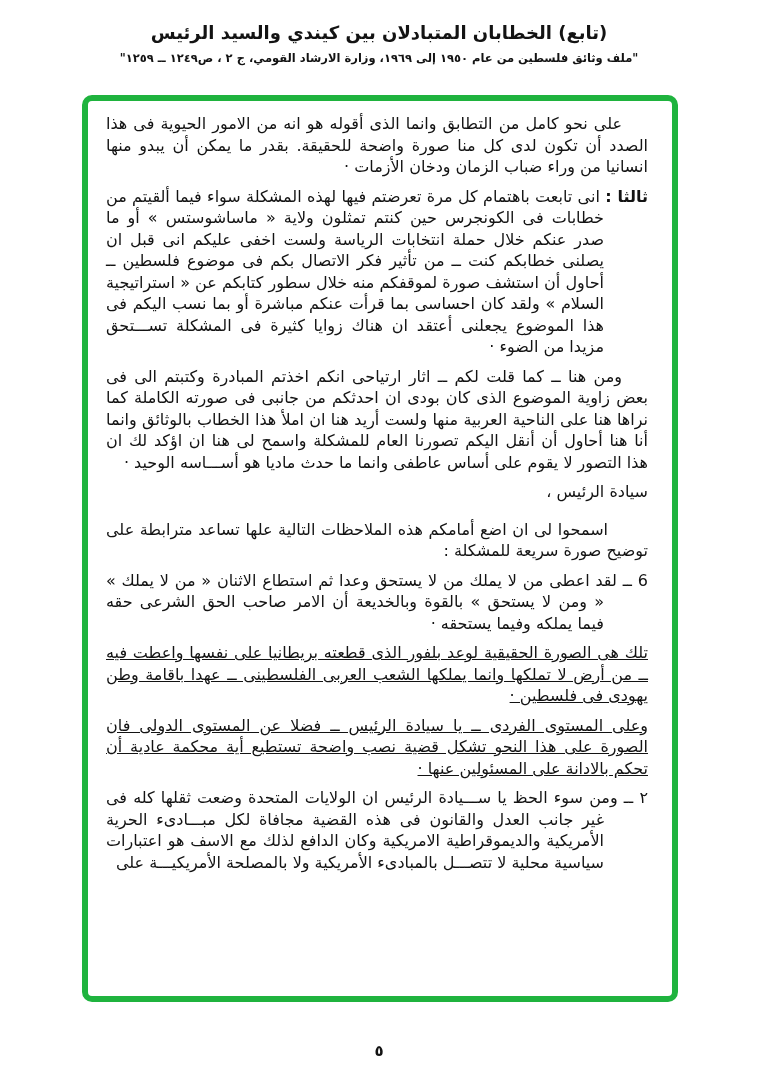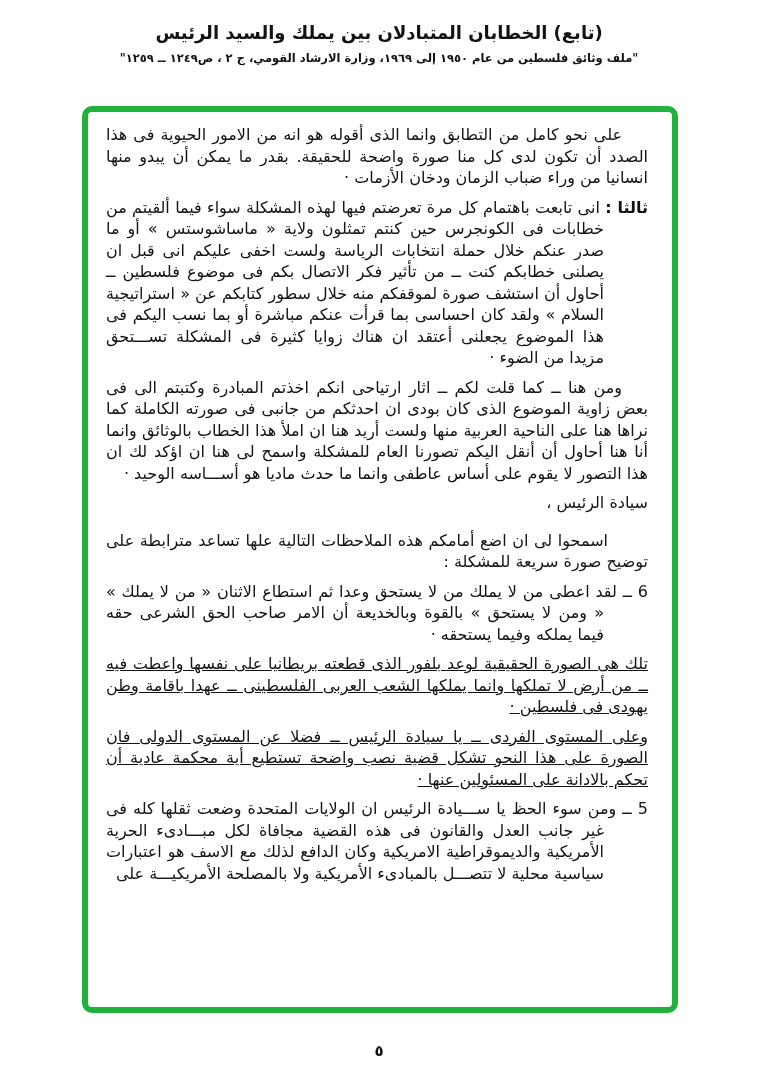--- a/index.html
+++ b/index.html
@@ -20,21 +20,21 @@
     font-size:18px;font-weight:bold;
     letter-spacing:0;
     margin:0 0 8px 0;
   }
   .source{
     font-size:11.5px;font-weight:bold;
     margin:0;
   }
   .letter-frame{
     position:absolute;
-    left:82px;top:106px;
+    left:82px;top:95px;
     width:596px;height:907px;
     border:6px solid #1fb33e;
     border-radius:10px;
     box-sizing:border-box;
     padding:12px 24px 10px 18px;
     overflow:hidden;
   }
   .para{
     font-size:16px;
     line-height:21.5px;
@@ -55,21 +55,21 @@
     text-align:center;
     font-size:15px;font-weight:bold;
   }
 </style>
 </head>
 <body>
 
 <div class="page">
 
   <div class="header">
-    <div class="title">(تابع) الخطابان المتبادلان بين يملك والسيد الرئيس</div>
+    <div class="title">(تابع) الخطابان المتبادلان بين كيندي والسيد الرئيس</div>
     <div class="source">"ملف وثائق فلسطين من عام ١٩٥٠ إلى ١٩٦٩، وزارة الارشاد القومي، ج ٢ ، ص١٢٤٩ ــ ١٢٥٩"</div>
   </div>
 
   <div class="letter-frame">
 
     <div class="para indent1">على نحو كامل من التطابق وانما الذى أقوله هو انه من الامور الحيوية فى هذا الصدد أن تكون لدى كل منا صورة واضحة للحقيقة. بقدر ما يمكن أن يبدو منها انسانيا من وراء ضباب الزمان ودخان الأزمات ·</div>
 
     <div class="para hanging"><span class="lead-bold">ثالثا :</span> <span>انى تابعت باهتمام كل مرة تعرضتم فيها لهذه المشكلة سواء فيما ألقيتم من خطابات فى الكونجرس حين كنتم تمثلون ولاية « ماساشوستس » أو ما صدر عنكم خلال حملة انتخابات الرياسة ولست اخفى عليكم انى قبل ان يصلنى خطابكم كنت ــ من تأثير فكر الاتصال بكم فى موضوع فلسطين ــ أحاول أن استشف صورة لموقفكم منه خلال سطور كتابكم عن « استراتيجية السلام » ولقد كان احساسى بما قرأت عنكم مباشرة أو بما نسب اليكم فى هذا الموضوع يجعلنى أعتقد ان هناك زوايا كثيرة فى المشكلة تســـتحق مزيدا من الضوء ·</span></div>
 
 
@@ -78,19 +78,19 @@
     <div class="salutation">سيادة الرئيس ،</div>
 
     <div class="para indent2">اسمحوا لى ان اضع أمامكم هذه الملاحظات التالية علها تساعد مترابطة على توضيح صورة سريعة للمشكلة :</div>
 
     <div class="para hanging"><span>6 ــ</span> <span>لقد اعطى من لا يملك من لا يستحق وعدا ثم استطاع الاثنان « من لا يملك » « ومن لا يستحق » بالقوة وبالخديعة أن الامر صاحب الحق الشرعى حقه فيما يملكه وفيما يستحقه ·</span></div>
 
     <div class="para subpara">تلك هى الصورة الحقيقية لوعد بلفور الذى قطعته بريطانيا على نفسها واعطت فيه ــ من أرض لا تملكها وانما يملكها الشعب العربى الفلسطينى ــ عهدا باقامة وطن يهودى فى فلسطين ·</div>
 
     <div class="para subpara">وعلى المستوى الفردى ــ يا سيادة الرئيس ــ فضلا عن المستوى الدولى فان الصورة على هذا النحو تشكل قضية نصب واضحة تستطيع أية محكمة عادية أن تحكم بالادانة على المسئولين عنها ·</div>
 
-    <div class="para hanging"><span>5 ــ</span> <span>ومن سوء الحظ يا ســـيادة الرئيس ان الولايات المتحدة وضعت ثقلها كله فى غير جانب العدل والقانون فى هذه القضية مجافاة لكل مبـــادىء الحرية الأمريكية والديموقراطية الامريكية وكان الدافع لذلك مع الاسف هو اعتبارات سياسية محلية لا تتصـــل بالمبادىء الأمريكية ولا بالمصلحة الأمريكيـــة على</span></div>
+    <div class="para hanging"><span>٢ ــ</span> <span>ومن سوء الحظ يا ســـيادة الرئيس ان الولايات المتحدة وضعت ثقلها كله فى غير جانب العدل والقانون فى هذه القضية مجافاة لكل مبـــادىء الحرية الأمريكية والديموقراطية الامريكية وكان الدافع لذلك مع الاسف هو اعتبارات سياسية محلية لا تتصـــل بالمبادىء الأمريكية ولا بالمصلحة الأمريكيـــة على</span></div>
 
   </div>
 
   <div class="footer">٥</div>
 
 </div>
 
 </body></html>

